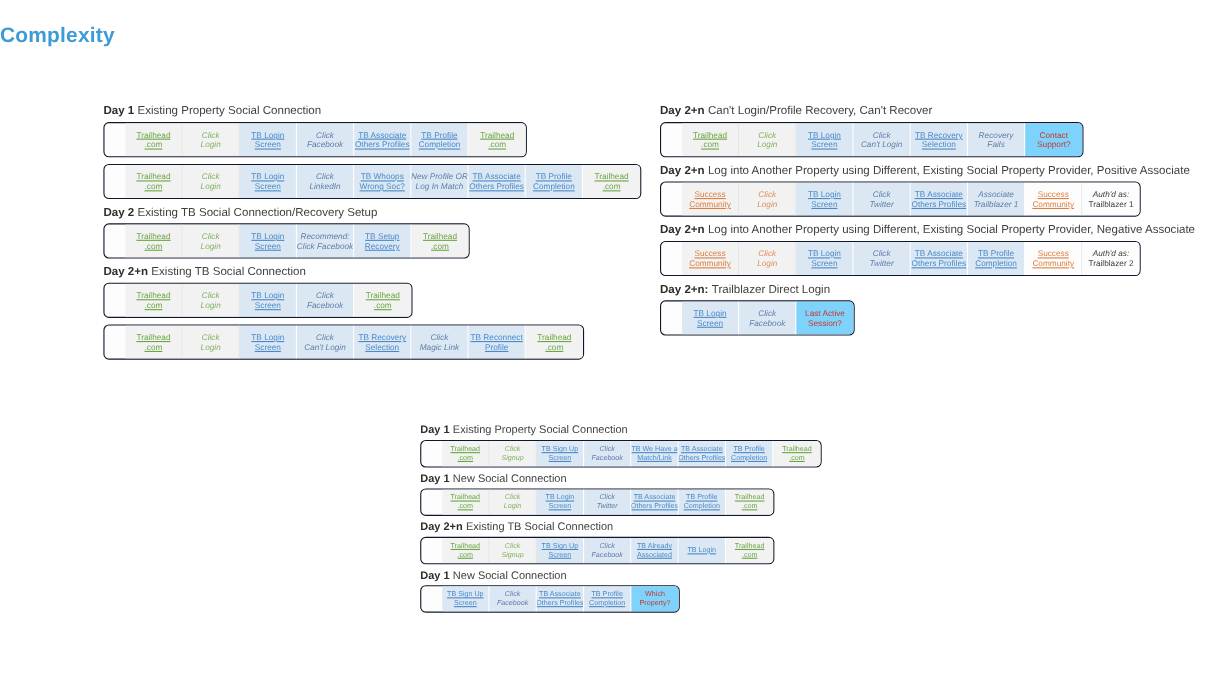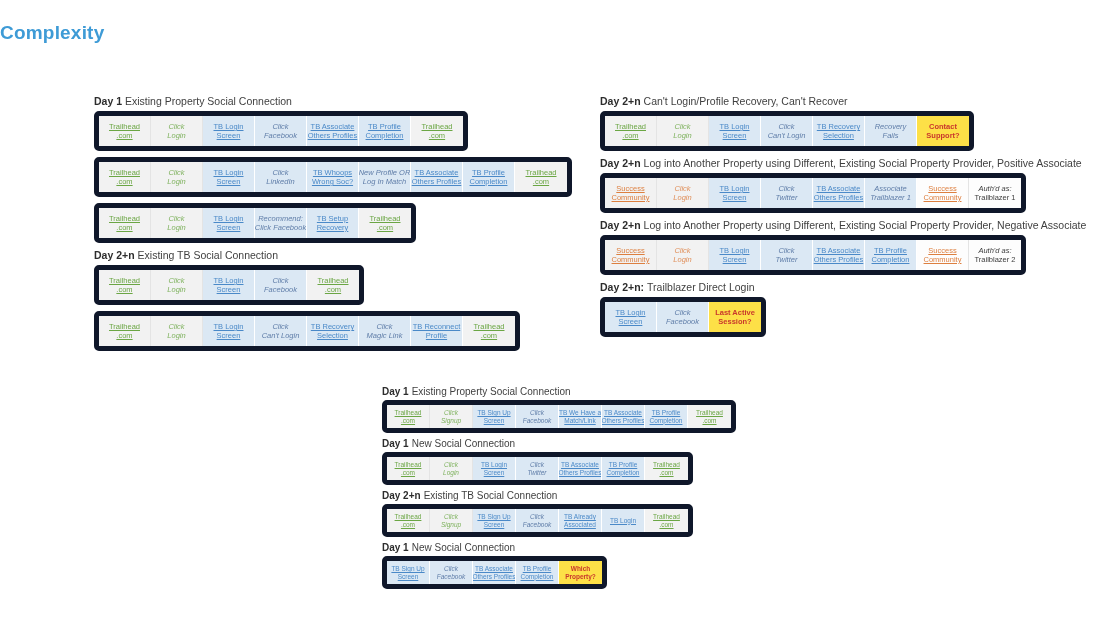--- a/index.html
+++ b/index.html
@@ -18,22 +18,22 @@
   .g-bottom{left:382px;top:386px}
 
   .flow{margin-bottom:6px}
   .flow.sm{margin-bottom:5px}
   .flow-title{font-size:10.5px;line-height:13px;color:#3f3f3f;white-space:nowrap;margin-bottom:3px}
   .flow.sm .flow-title{font-size:10px;line-height:12px;margin-bottom:2px}
   .flow-title b{font-weight:700;color:#2d2d2d}
   .flow-title span{margin-left:3px}
 
   .flow-row{
-    display:inline-flex;border:5px solid #0f172a;border-radius:5px;
-    overflow:hidden;background:#fdfdfd;vertical-align:top;
+    display:inline-flex;border:1px solid #0f172a;border-radius:5px;
+    overflow:hidden;background:#fdfdfd;vertical-align:top;padding-left:19px;
   }
   .cell{
     display:flex;flex-direction:column;justify-content:center;align-items:center;
     text-align:center;width:52px;height:30px;box-sizing:border-box;
     border-right:1px solid #e4e4e4;font-size:7.5px;line-height:9px;overflow:hidden;
   }
   .flow.sm .cell{width:43px;height:23px;font-size:6.5px;line-height:7.5px}
   .cell:last-child{border-right:none}
   .ln{display:block;white-space:nowrap}
 
@@ -41,21 +41,21 @@
   .g-link .ln{text-decoration:underline}
   .g-act{background:var(--gray-bg,#f2f2f2);color:var(--green-lt,#7fb25e);font-style:italic}
   .b-link{background:var(--blue-bg,#dbe8f4);color:var(--link-blue,#4a89c8);border-right-color:#fff}
   .b-link .ln{text-decoration:underline}
   .b-act{background:var(--blue-bg,#dbe8f4);color:var(--slate,#5f7da8);font-style:italic;border-right-color:#fff}
   .o-link{background:var(--gray-bg,#f2f2f2);color:var(--orange,#dd7f3f)}
   .o-link .ln{text-decoration:underline}
   .o-act{background:var(--gray-bg,#f2f2f2);color:var(--orange-lt,#e0905c);font-style:italic}
   .o-link-w{background:#fdfdfd;color:var(--orange,#dd7f3f)}
   .o-link-w .ln{text-decoration:underline}
-  .alert{background:#fde047;color:var(--red,#c9372c);font-weight:700}
+  .alert{background:#7dd3fc;color:var(--red,#c9372c);font-weight:400}
   .authd{background:#fdfdfd;color:#3c3c3c}
   .authd .it{font-style:italic}
 </style>
 </head>
 <body>
 
 <div class="page-title">Complexity</div>
 <div class="group g-left">
     <div class="flow lg"><div class="flow-title"><b class="day">Day 1</b><span class="lab">Existing Property Social Connection</span></div><div class="flow-row">
         <div class="cell g-link">
@@ -118,21 +118,21 @@
         </div>
         <div class="cell b-link">
           <span class="ln">TB Profile</span>
           <span class="ln">Completion</span>
         </div>
         <div class="cell g-link">
           <span class="ln">Trailhead</span>
           <span class="ln">.com</span>
         </div>
       </div></div>
-    <div class="flow lg"><div class="flow-row">
+    <div class="flow lg"><div class="flow-title"><b class="day">Day 2</b><span class="lab">Existing TB Social Connection/Recovery Setup</span></div><div class="flow-row">
         <div class="cell g-link">
           <span class="ln">Trailhead</span>
           <span class="ln">.com</span>
         </div>
         <div class="cell g-act">
           <span class="ln">Click</span>
           <span class="ln">Login</span>
         </div>
         <div class="cell b-link">
           <span class="ln">TB Login</span>

